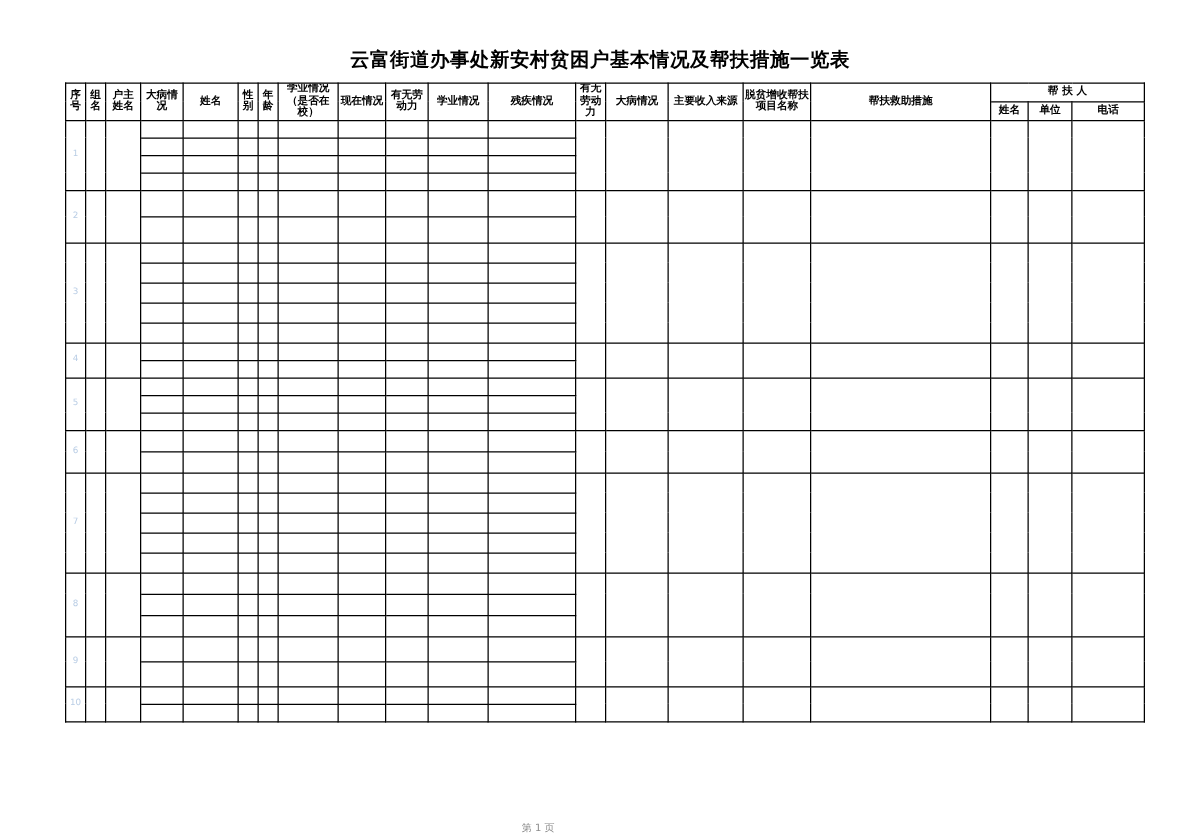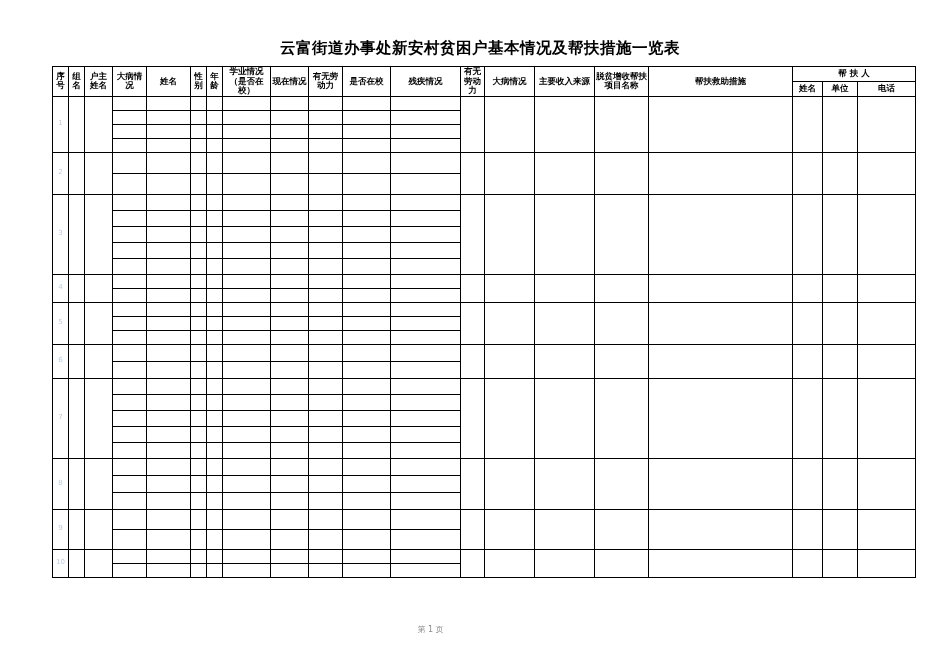--- a/index.html
+++ b/index.html
@@ -66,21 +66,21 @@
   }
   #grid td.grp { border-color: #000000; }
 
   
   tr.gfirst > td { border-top: 1.4px solid #808080; }
 
   
   #footer {
     position: absolute;
     left: 0;
-    top: 624px;
+    top: 657px;
     width: 861px;
     text-align: center;
     font-size: 8px;
     color: #8a8a8a;
   }
 </style>
 </head>
 <body>
 
 <div id="sheet">
@@ -115,21 +115,21 @@
         <th rowspan="2">序号</th>
         <th rowspan="2">组名</th>
         <th rowspan="2">户主姓名</th>
         <th rowspan="2">大病情况</th>
         <th rowspan="2">姓名</th>
         <th rowspan="2">性别</th>
         <th rowspan="2">年龄</th>
         <th rowspan="2">学业情况（是否在校）</th>
         <th rowspan="2">现在情况</th>
         <th rowspan="2">有无劳动力</th>
-        <th rowspan="2">是否在校</th>
+        <th rowspan="2">学业情况</th>
         <th rowspan="2">残疾情况</th>
         <th rowspan="2">有无劳动力</th>
         <th rowspan="2">大病情况</th>
         <th rowspan="2">主要收入来源</th>
         <th rowspan="2">脱贫增收帮扶项目名称</th>
         <th rowspan="2">帮扶救助措施</th>
         <th colspan="3">帮  扶  人</th>
       </tr>
       <tr>
         <th>姓名</th>

